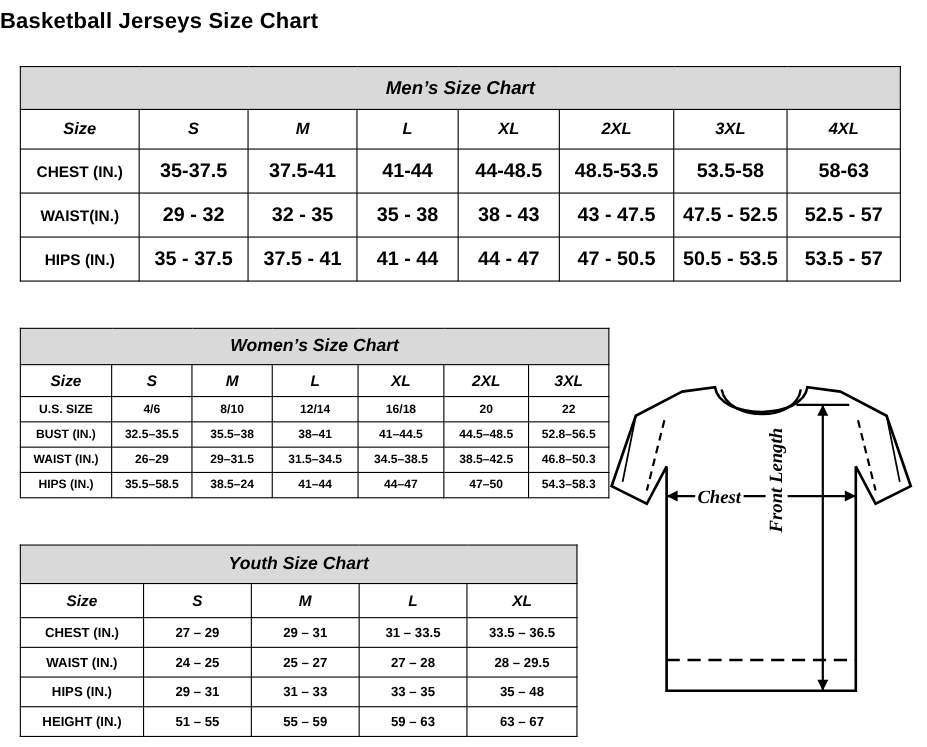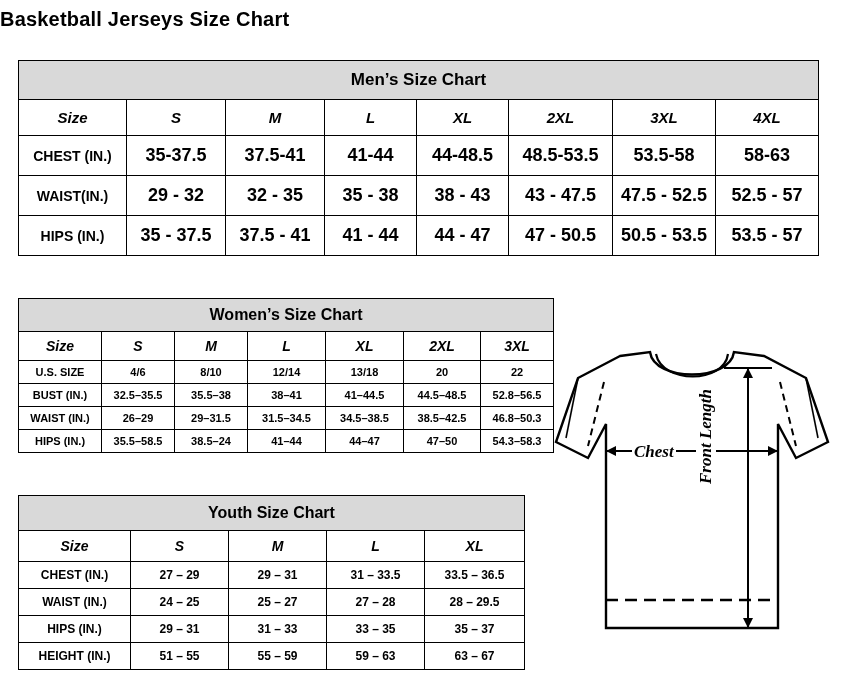--- a/index.html
+++ b/index.html
@@ -32,20 +32,21 @@
     text-align: center;
     vertical-align: middle;
     font-weight: bold;
     background: #ffffff;
   }
   .caption-cell {
     background: #d9d9d9;
     font-size: 16px;
     font-weight: bold;
     padding: 7px 0;
+    font-style: italic;
   }
   .hdr-cell {
     font-size: 14px;
     padding: 7px 0;
     font-style: italic;
   }
   .label-cell {
     font-size: 13px;
     padding: 7px 4px;
   }
@@ -213,21 +214,21 @@
         <td class="hdr-cell">L</td>
         <td class="hdr-cell">XL</td>
         <td class="hdr-cell">2XL</td>
         <td class="hdr-cell">3XL</td>
       </tr>
       <tr>
         <td class="label-cell">U.S. SIZE</td>
         <td class="val-cell">4/6</td>
         <td class="val-cell">8/10</td>
         <td class="val-cell">12/14</td>
-        <td class="val-cell">13/18</td>
+        <td class="val-cell">16/18</td>
         <td class="val-cell">20</td>
         <td class="val-cell">22</td>
       </tr>
       <tr>
         <td class="label-cell">BUST  (IN.)</td>
         <td class="val-cell">32.5–35.5</td>
         <td class="val-cell">35.5–38</td>
         <td class="val-cell">38–41</td>
         <td class="val-cell">41–44.5</td>
         <td class="val-cell">44.5–48.5</td>
@@ -287,21 +288,21 @@
         <td class="val-cell">24 – 25</td>
         <td class="val-cell">25 – 27</td>
         <td class="val-cell">27 – 28</td>
         <td class="val-cell">28 – 29.5</td>
       </tr>
       <tr>
         <td class="label-cell">HIPS (IN.)</td>
         <td class="val-cell">29 – 31</td>
         <td class="val-cell">31 – 33</td>
         <td class="val-cell">33 – 35</td>
-        <td class="val-cell">35 – 37</td>
+        <td class="val-cell">35 – 48</td>
       </tr>
       <tr>
         <td class="label-cell">HEIGHT (IN.)</td>
         <td class="val-cell">51 – 55</td>
         <td class="val-cell">55 – 59</td>
         <td class="val-cell">59 – 63</td>
         <td class="val-cell">63 – 67</td>
       </tr>
     </tbody>
   </table>

